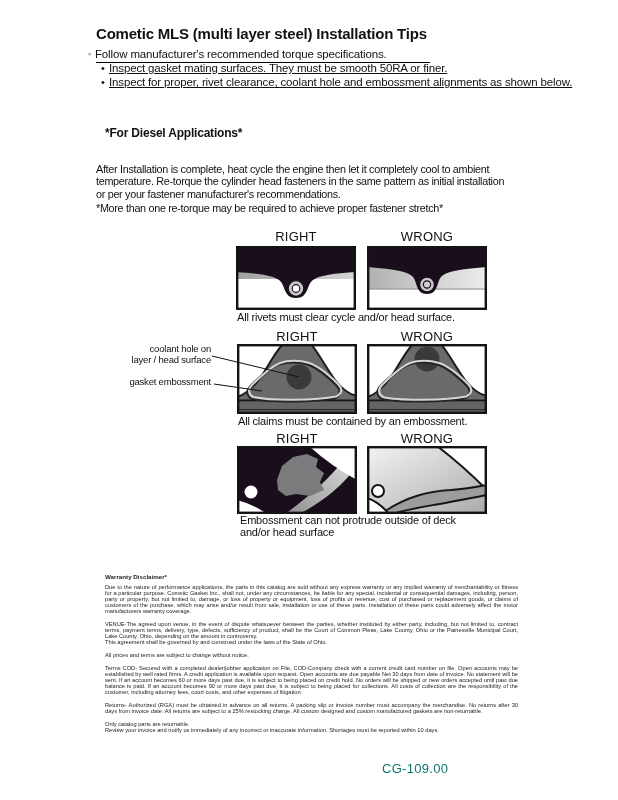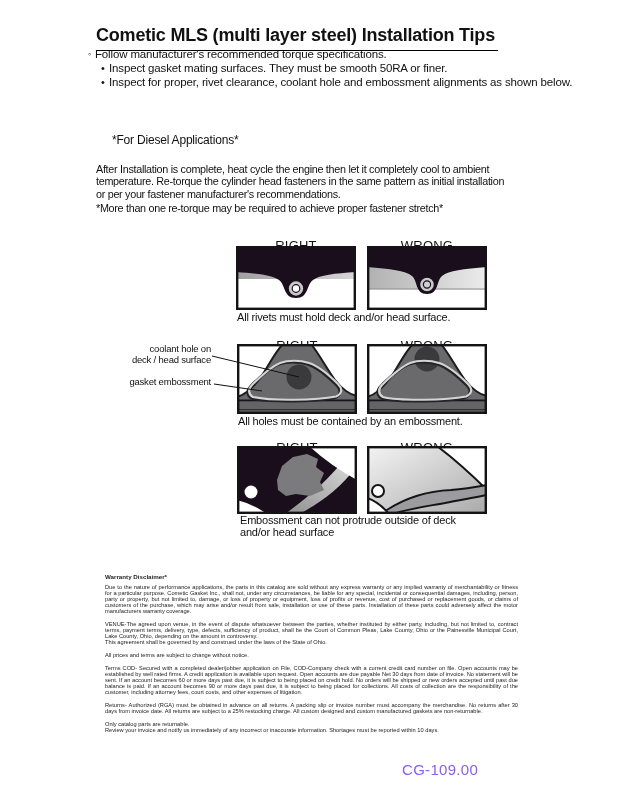--- a/index.html
+++ b/index.html
@@ -1,48 +1,48 @@
 <!DOCTYPE html>
 <html><head>
 <meta charset="utf-8">
 <style>
   html,body{margin:0;padding:0;background:#e8e8e8;}
   .page{position:relative;width:618px;height:800px;background:#ffffff;overflow:hidden;
         font-family:"Liberation Sans","DejaVu Sans",sans-serif;color:#111;}
-  .title{position:absolute;left:96px;top:25px;margin:0;font-size:18px;font-weight:bold;
-         letter-spacing:-0.2px;border-bottom:1.5px solid #000;padding:0 3px 4px 0;white-space:nowrap;}
+  .title{position:absolute;left:96px;top:25px;margin:0;font-size:15px;font-weight:bold;
+         letter-spacing:-0.2px;border-bottom:1.5px solid #000;padding:0 3px 20px 0;white-space:nowrap;}
   .bullets{position:absolute;left:88px;top:47px;font-size:11.5px;letter-spacing:-0.15px;line-height:14.2px;}
   .b{white-space:nowrap;}
   .b .bt{white-space:pre-line;}
   .mk1{display:inline-block;width:7px;font-size:9px;vertical-align:1px;}
   .mk2{display:inline-block;width:8px;font-size:11px;}
-  .lvl2{margin-left:13px;}
-  .dh{position:absolute;left:96px;top:117px;margin:16px;font-size:12px;font-weight:normal;letter-spacing:-0.2px;}
+  .lvl2{margin-left:13px;text-decoration:underline;}
+  .dh{position:absolute;left:96px;top:117px;margin:9px;font-size:12px;font-weight:bold;letter-spacing:-0.2px;}
   .para{position:absolute;left:96px;width:510px;font-size:10.8px;letter-spacing:-0.3px;
         line-height:12.3px;white-space:pre-line;}
   .p1{top:133px}.p2{top:163px}.p3{top:202px}
-  .lbl{position:absolute;width:120px;text-align:center;font-size:13px;letter-spacing:0.2px;margin-top:9px;}
+  .lbl{position:absolute;width:120px;text-align:center;font-size:13px;letter-spacing:0.2px;}
   .r1r-l{left:236px;top:229px}.r1w-l{left:367px;top:229px}
   .r2r-l{left:237px;top:329px}.r2w-l{left:367px;top:329px}
   .r3r-l{left:237px;top:431px}.r3w-l{left:367px;top:431px}
   .figbox{position:absolute;line-height:0;}
   .figbox svg{display:block;}
   .fb1r{left:236px;top:246px}.fb1w{left:367px;top:246px}
   .fb2r{left:237px;top:344px}.fb2w{left:367px;top:344px}
   .fb3r{left:237px;top:446px}.fb3w{left:367px;top:446px}
   .cap{position:absolute;font-size:11px;letter-spacing:-0.2px;white-space:pre-line;line-height:11.5px;}
   .cap1{left:237px;top:312px}.cap2{left:238px;top:416px}.cap3{left:240px;top:515px}
   .callout{position:absolute;left:90px;width:121px;text-align:right;font-size:9.5px;
            line-height:10.5px;letter-spacing:-0.2px;white-space:pre-line;}
   .co1{top:344px}.co2{top:377px}
   .leaders{position:absolute;left:115px;top:340px;pointer-events:none;z-index:5;}
   .disc{position:absolute;left:105px;top:574px;width:413px;font-size:5.7px;line-height:6px;color:#1c1c1c;}
   .disc h3{margin:0 0 4px;font-size:6.2px;}
   .disc p{margin:0 0 7px;text-align:justify;white-space:pre-line;}
-  .footer{position:absolute;left:402px;top:761px;font-size:15px;letter-spacing:0.3px;color:#8b5cf6;}
+  .footer{position:absolute;left:382px;top:761px;font-size:13px;letter-spacing:0.3px;color:#0f766e;}
 </style>
 </head>
 <body>
 
 <div class="page">
 
   <h1 class="title">Cometic MLS (multi layer steel) Installation Tips</h1>
 
   <div class="bullets">
     <div class="b lvl1"><span class="mk1">◦</span><span class="bt">Follow manufacturer's recommended torque specifications.</span></div>
@@ -87,27 +87,27 @@
       <rect width="120" height="64" fill="#ffffff"></rect>
       <rect y="21" width="120" height="22" fill="url(#g1b)"></rect>
       <rect y="42.5" width="120" height="1.1" fill="#909090"></rect>
       <path d="M0,0 H120 V21 C96,23 82,24.5 75,30 C69,35 72,48 60,48 C48,48 51,35 45,30 C38,24.5 24,23 0,21 Z" fill="#1a0e1d"></path>
       <circle cx="60" cy="38.5" r="7.6" fill="#c9c9c9" stroke="#1a0e1d" stroke-width="1.6"></circle>
       <circle cx="60" cy="38.5" r="3.6" fill="#cfcfcf" stroke="#1a0e1d" stroke-width="1.2"></circle>
       <rect x="1.2" y="1.2" width="117.6" height="61.6" fill="none" stroke="#141414" stroke-width="2.4"></rect>
     </svg>
   </div>
 
-  <div class="cap cap1">All rivets must hold deck and/or head surface.</div>
+  <div class="cap cap1">All rivets must clear cycle and/or head surface.</div>
 
   <div class="lbl r2r-l">RIGHT</div>
   <div class="lbl r2w-l">WRONG</div>
 
   <div class="callout co1">coolant hole on
-deck / head surface</div>
+layer / head surface</div>
   <div class="callout co2">gasket embossment</div>
   <svg class="leaders" width="190" height="60" viewBox="0 0 190 60">
     <line x1="97" y1="16" x2="184" y2="37" stroke="#101010" stroke-width="1"></line>
     <line x1="99" y1="44" x2="147" y2="51" stroke="#101010" stroke-width="1"></line>
   </svg>
 
   <div class="figbox fb2r">
     <svg width="120" height="70" viewBox="0 0 120 70">
       <rect width="120" height="70" fill="#ffffff"></rect>
       <path d="M0,70 V53 C8,51 16,44 24,33 C32,21 38,8 46,0 H74 C82,10 90,25 98,36 C106,46 114,51 120,52 V70 Z" fill="#6a6a6c"></path>
@@ -136,21 +136,21 @@
       <rect y="65" width="120" height="1.2" fill="#2e2e2e"></rect>
       <circle cx="60" cy="15" r="12.5" fill="#3a3a3c"></circle>
       <g>
         <path d="M16,53 C11,50 11,45 15,41 C23,33 33,23 43,19 C51,16 63,16 72,19 C82,22 93,32 101,40 C106,45 105,50 99,52.5 C80,56.5 32,57 16,53 Z" fill="none" stroke="#242424" stroke-width="3" transform="translate(-1.2,1.2)"></path>
         <path d="M16,53 C11,50 11,45 15,41 C23,33 33,23 43,19 C51,16 63,16 72,19 C82,22 93,32 101,40 C106,45 105,50 99,52.5 C80,56.5 32,57 16,53 Z" fill="none" stroke="#d4d4d4" stroke-width="2.2"></path>
       </g>
       <rect x="1.2" y="1.2" width="117.6" height="67.6" fill="none" stroke="#141414" stroke-width="2.4"></rect>
     </svg>
   </div>
 
-  <div class="cap cap2">All holes must be contained by an embossment.</div>
+  <div class="cap cap2">All claims must be contained by an embossment.</div>
 
   <div class="lbl r3r-l">RIGHT</div>
   <div class="lbl r3w-l">WRONG</div>
 
   <div class="figbox fb3r">
     <svg width="120" height="68" viewBox="0 0 120 68">
       <defs>
         <linearGradient id="g3a" x1="0" y1="1" x2="1" y2="0">
           <stop offset="0" stop-color="#8f8f8f"></stop>
             <stop offset="1" stop-color="#e0e0e0"></stop>

